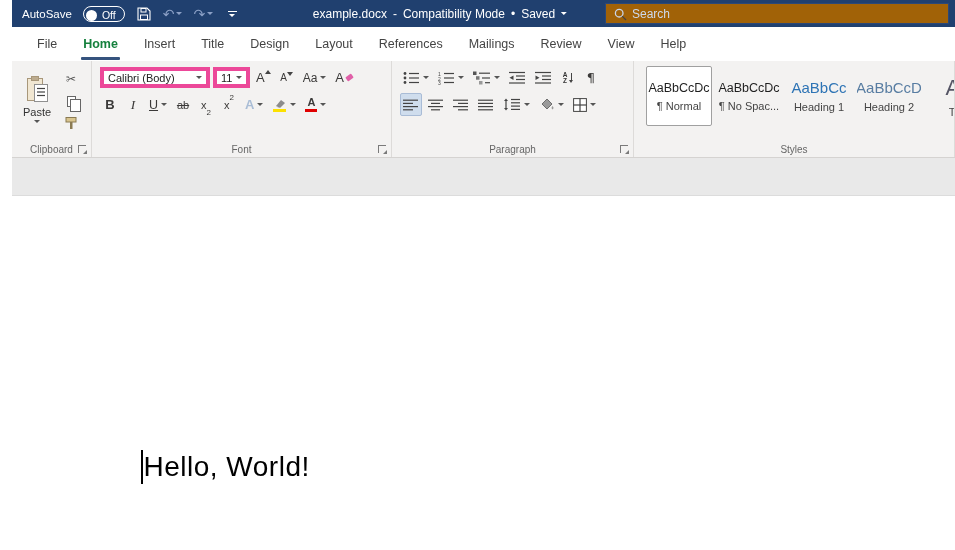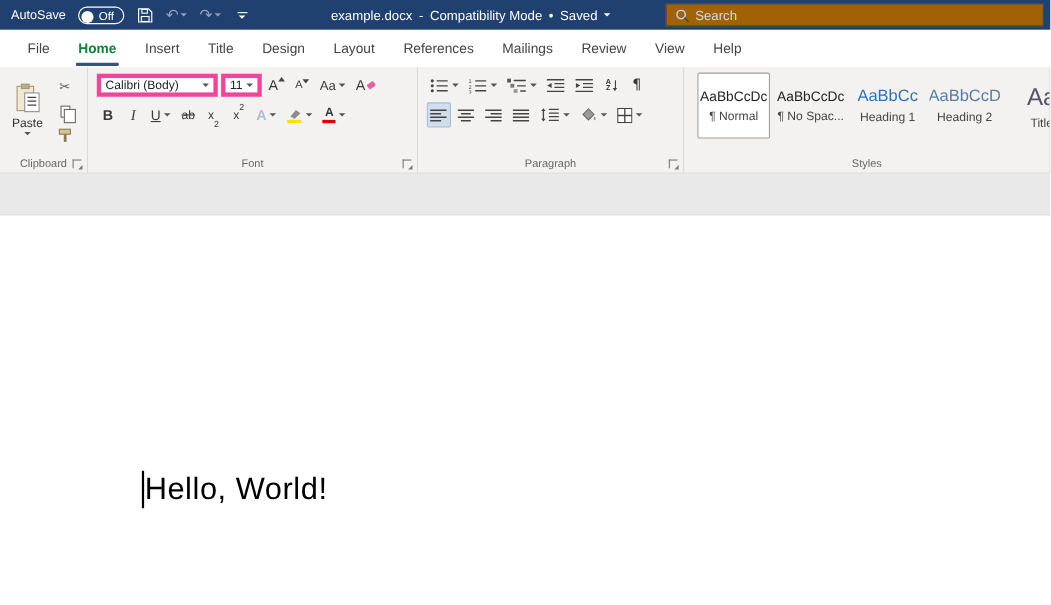--- a/index.html
+++ b/index.html
@@ -3,21 +3,21 @@
 <meta charset="utf-8">
 <style>
   * { box-sizing: border-box; }
   html, body { margin: 0; padding: 0; }
   body {
     width: 955px; height: 550px; overflow: hidden;
     font-family: "Liberation Sans", sans-serif;
     background: #fff; color: #333;
   }
   button { background: none; border: none; padding: 0; font: inherit; color: inherit; cursor: pointer; }
-  .app { width: 955px; height: 550px; display: flex; flex-direction: column; }
+  .app { width: 955px; height: 550px; display: flex; flex-direction: column; padding-left: 12px; }
   .uni { font-family: "DejaVu Sans", sans-serif; }
 
   
   .titlebar {
     flex: 0 0 27px; height: 27px; background: #20406f; position: relative;
     display: flex; align-items: center; color: #fff; font-size: 12px;
   }
   .qat { display: flex; align-items: center; gap: 11px; padding-left: 10px; }
   .autosave-label { font-size: 11.5px; }
   .toggle {
@@ -150,21 +150,21 @@
   .style-preview { font-size: 12.5px; white-space: nowrap; color: #1f1f1f; }
   .style-name { font-size: 11px; color: #444; white-space: nowrap; }
   .style-item.h1 .style-preview { color: #2e74b5; font-size: 15px; }
   .style-item.h2 .style-preview { color: #587da2; font-size: 15px; }
   .style-item.title-item .style-preview { font-size: 22px; color: #555565; }
 
   
   .canvas { flex: 1; background: #fff; position: relative; }
   .band { height: 38px; background: #e9e9e9; border-bottom: 1px solid #dcdcdc; }
   .page { position: absolute; left: 0; right: 0; top: 38px; bottom: 0; background: #fff; cursor: text; }
-  .page-line { position: absolute; left: 129px; top: 232px; display: flex; align-items: center; }
+  .page-line { position: absolute; left: 129px; top: 254px; display: flex; align-items: center; }
   .text-caret { width: 1.5px; height: 34px; background: #000; margin-right: 1px; }
   .doc-text { font-size: 28px; color: #000; letter-spacing: 0.5px; }
 
   svg line { stroke: #444; stroke-width: 1.2; }
 </style>
 </head>
 <body>
 
 <div class="app">
 

